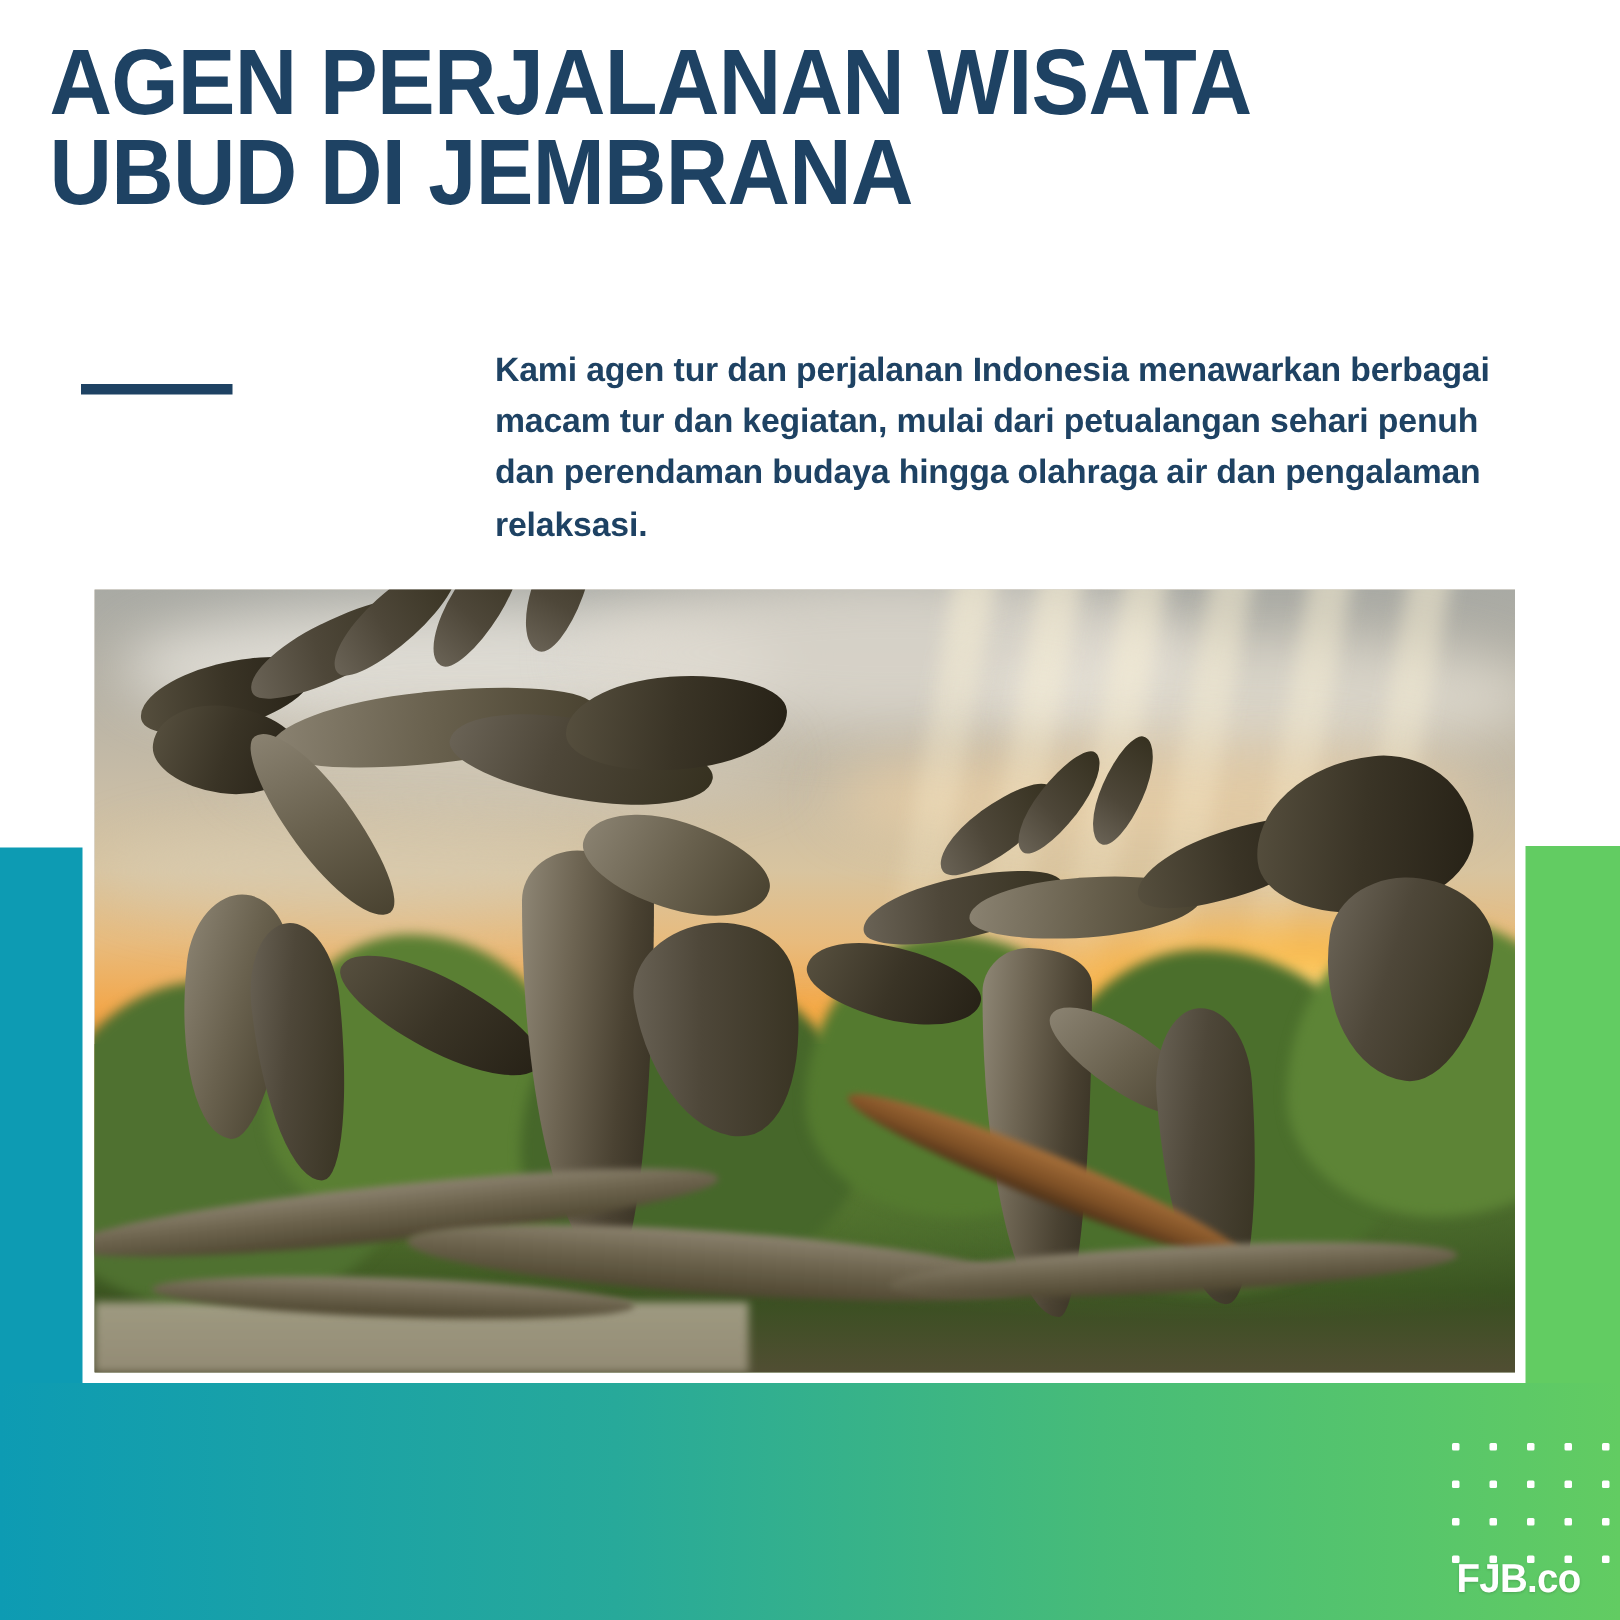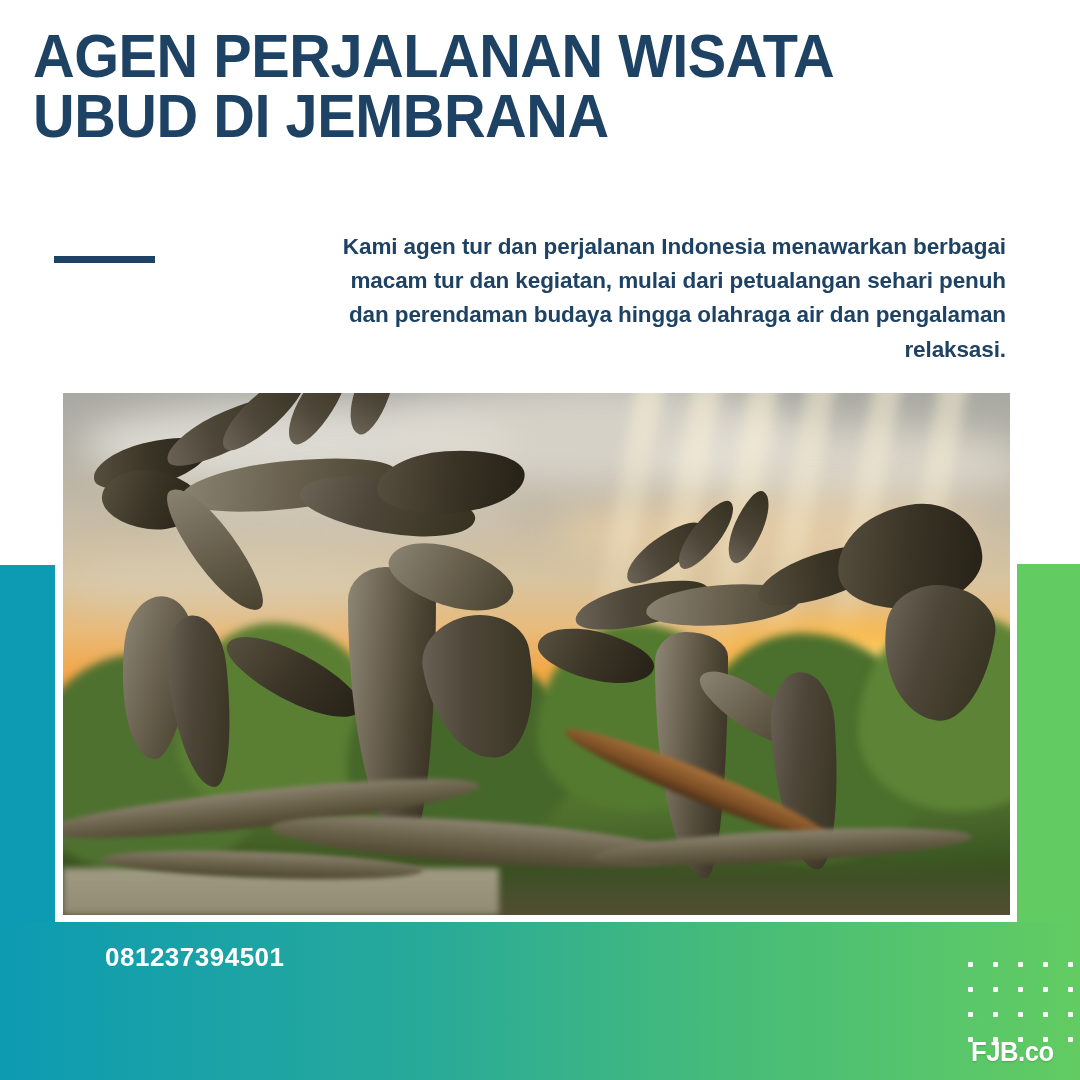--- a/index.html
+++ b/index.html
@@ -39,21 +39,21 @@
   .rule {
     position:absolute; left:54px; top:256px; width:101px; height:7px;
     background:#1e4263;
   }
   .intro {
     position:absolute; left:330px; top:230px; width:676px;
     color:#1e4263;
     font-weight:bold;
     font-size:22.5px;
     line-height:1.52;
-    text-align:right;
+    text-align:left;
     letter-spacing:-0.1px;
   }
 
   
   .photo-frame {
     position:absolute; left:56px; top:386px; width:961px; height:536px;
     background:#ffffff;
     padding:7px;
   }
   .photo {
@@ -268,21 +268,20 @@
   <div class="log" style="left: -2%; top: 76%; width: 46%; height: 7%; transform: rotate(-6deg);"></div>
       <div class="log" style="left: 22%; top: 82%; width: 44%; height: 8%; transform: rotate(4deg);"></div>
       <div class="log-rust" style="left: 52%; top: 72%; width: 30%; height: 6%; transform: rotate(22deg);"></div>
       <div class="log" style="left: 56%; top: 84%; width: 40%; height: 6%; transform: rotate(-3deg);"></div>
       <div class="log" style="left: 4%; top: 88%; width: 34%; height: 5%; transform: rotate(2deg);"></div>
     </div>
 </div>
 
 <div class="footer">
   <div class="contact">
-    <div class="phone">081237394501</div>
   </div>
 </div>
 <div class="dot-grid" id="dot-grid">
     <i></i>
     <i></i>
     <i></i>
     <i></i>
     <i></i>
     <i></i>
     <i></i>

